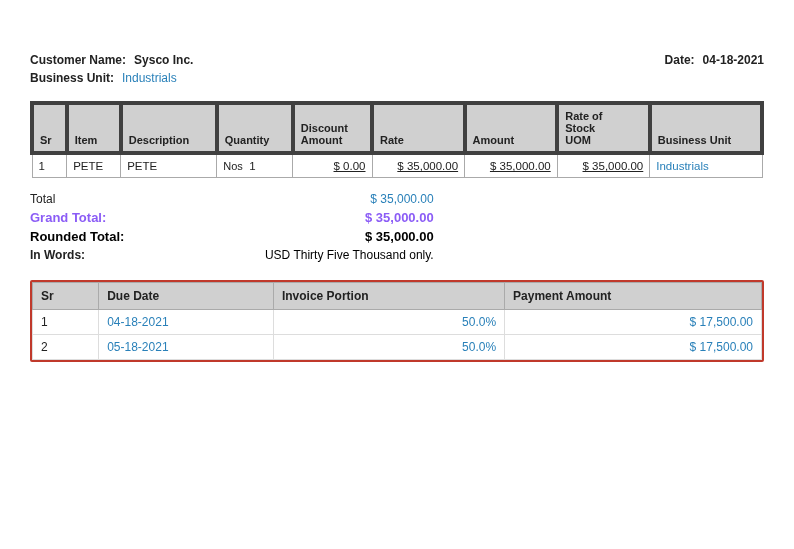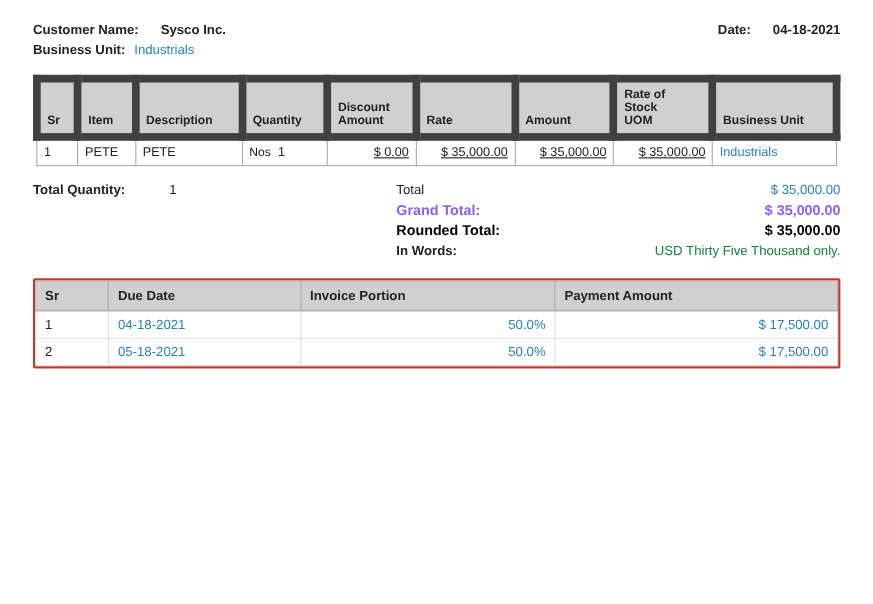--- a/index.html
+++ b/index.html
@@ -20,36 +20,37 @@
     }
 
     .header-left, .header-right {
       display: flex;
       flex-direction: column;
       gap: 4px;
     }
 
     .header-row {
       display: flex;
-      gap: 20px;
+      gap: 8px;
       align-items: baseline;
     }
 
     .label-bold {
       font-weight: bold;
       font-size: 12px;
     }
 
     .value-normal {
       font-size: 12px;
     }
 
     .value-bold {
       font-weight: bold;
       font-size: 12px;
+      margin-top: 33px;
     }
 
     .value-red {
       color: #c0392b;
       font-size: 12px;
     }
 
     .value-blue {
       color: #2980b9;
       font-size: 12px;
@@ -65,21 +66,21 @@
     
     .items-table {
       width: 100%;
       border-collapse: collapse;
       margin-bottom: 14px;
       font-size: 11.5px;
     }
 
     .items-table th {
       background: #d0d0d0;
-      border: 7px solid #404040;
+      border: 4px solid #404040;
       padding: 5px 6px;
       text-align: left;
       font-weight: bold;
       font-size: 11px;
       vertical-align: bottom;
     }
 
     .items-table td {
       border: 1px solid #aaa;
       padding: 5px 6px;
@@ -151,21 +152,21 @@
       color: #000;
     }
 
     .totals-row.words .tot-label {
       font-weight: bold;
       font-size: 12px;
     }
 
     .totals-row.words .tot-value {
       font-size: 12px;
-      color: #15803d;
+      color: #000000;
       font-weight: normal;
     }
 
     
     .payment-table-wrapper {
       border: 2px solid #c0392b;
       border-radius: 2px;
       overflow: hidden;
     }
 
@@ -252,24 +253,20 @@
       <td class="right">$ 0.00</td>
       <td class="right">$ 35,000.00</td>
       <td class="right">$ 35,000.00</td>
       <td class="right">$ 35,000.00</td>
       <td class="td-blue">Industrials</td>
     </tr>
     </tbody>
 </table>
 
 <div class="totals-section">
-  <div class="totals-left">
-    <span class="total-qty-label">Total Quantity:</span>
-    <span class="total-qty-value">1</span>
-  </div>
   <div class="totals-right">
     <div class="totals-row">
       <span class="tot-label">Total</span>
       <span class="tot-value td-blue">$ 35,000.00</span>
     </div>
     <div class="totals-row grand">
       <span class="tot-label">Grand Total:</span>
       <span class="tot-value">$ 35,000.00</span>
     </div>
     <div class="totals-row rounded">

